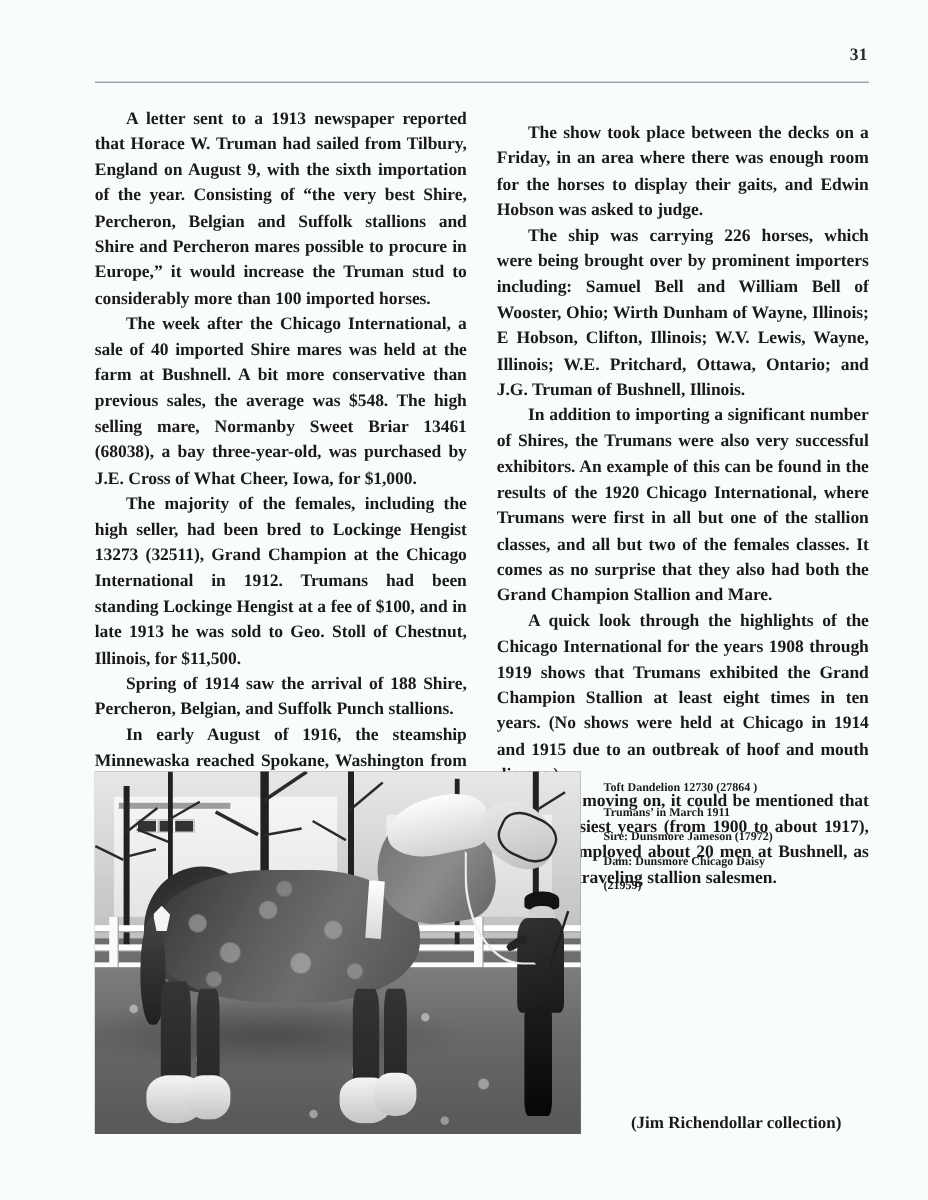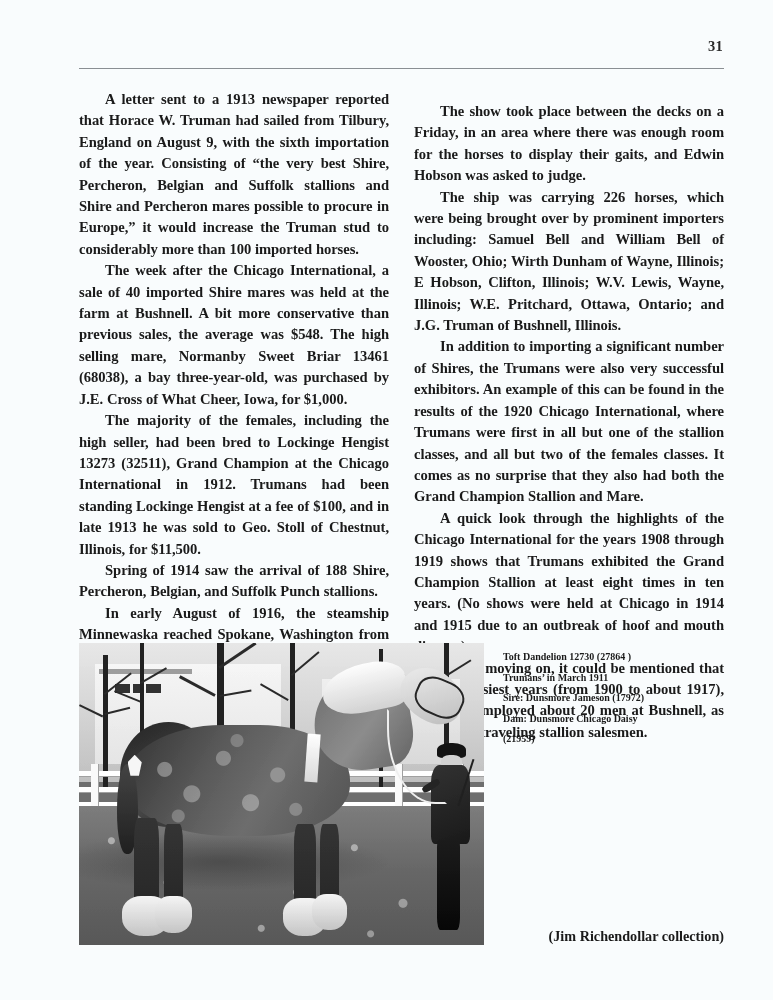--- a/index.html
+++ b/index.html
@@ -321,21 +321,21 @@
     -webkit-hyphens: none;
     hyphens: none;
   }
   .caption .line { display: block; text-align: left; }
   .caption .para { margin: 0; text-align: justify; text-indent: 0; }
   .credit {
     position: absolute;
     left: 503px;
     top: 928px;
     width: 221px;
-    text-align: right;
+    text-align: center;
     font-size: 14.2px;
     font-weight: 700;
     font-style: normal;
   }
 </style>
 </head>
 <body>
 
 <div class="page">
 

